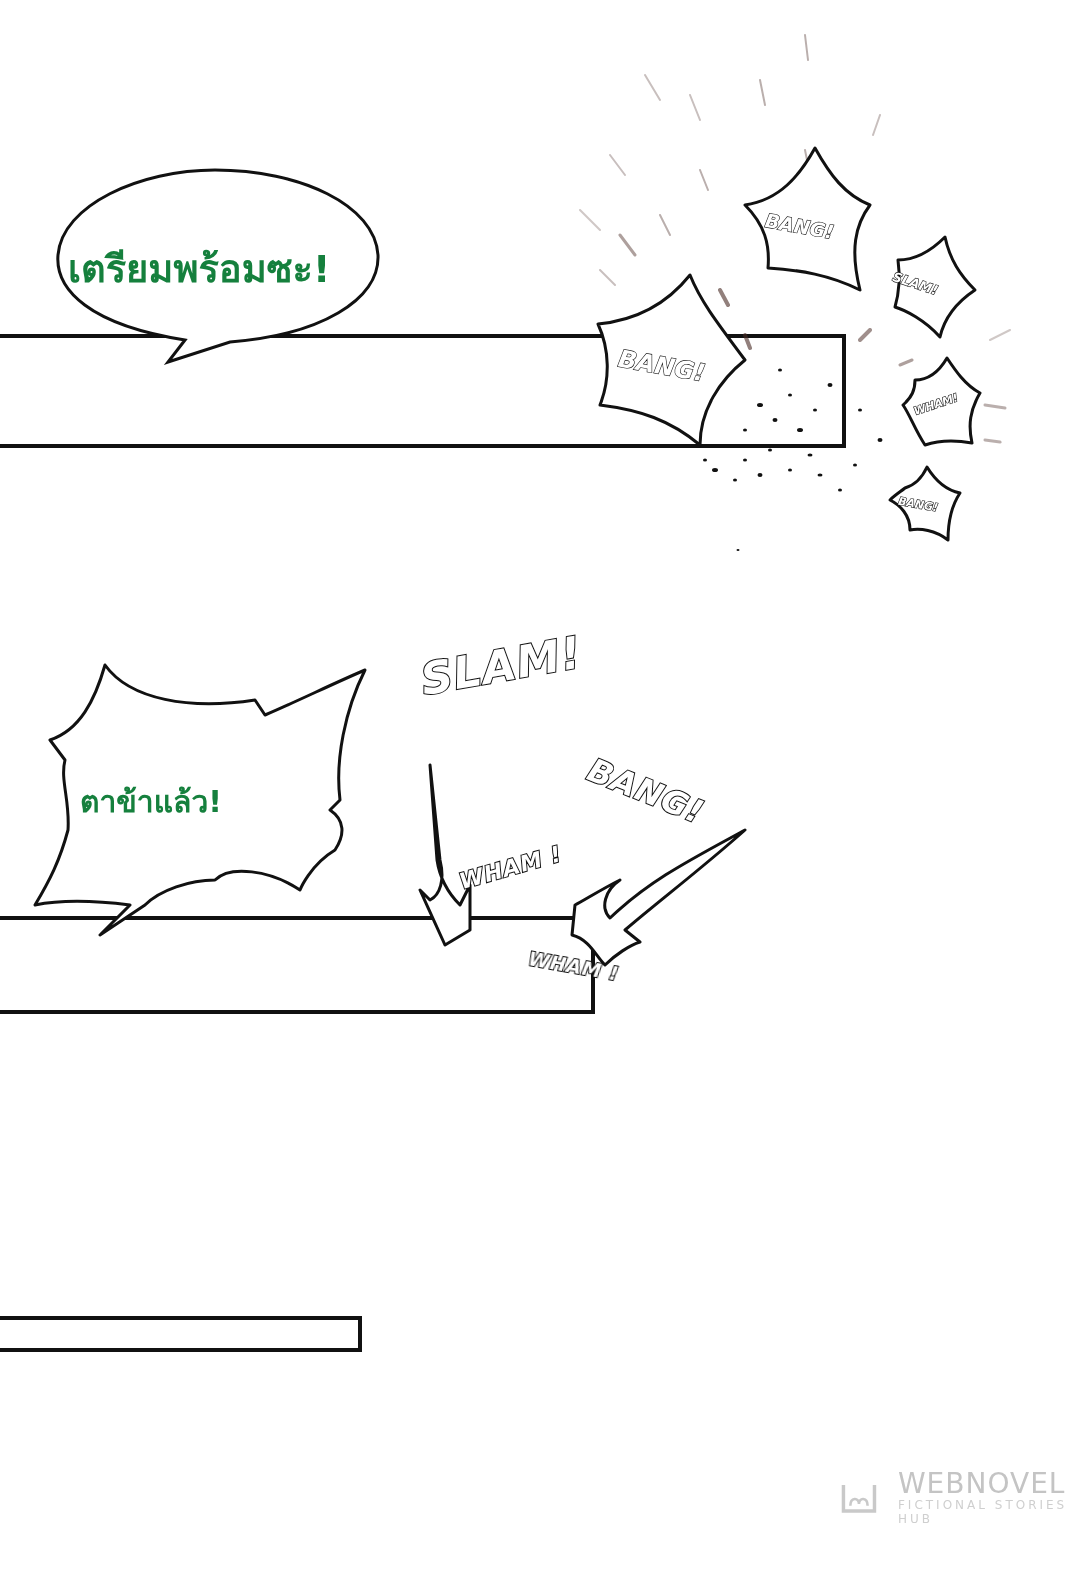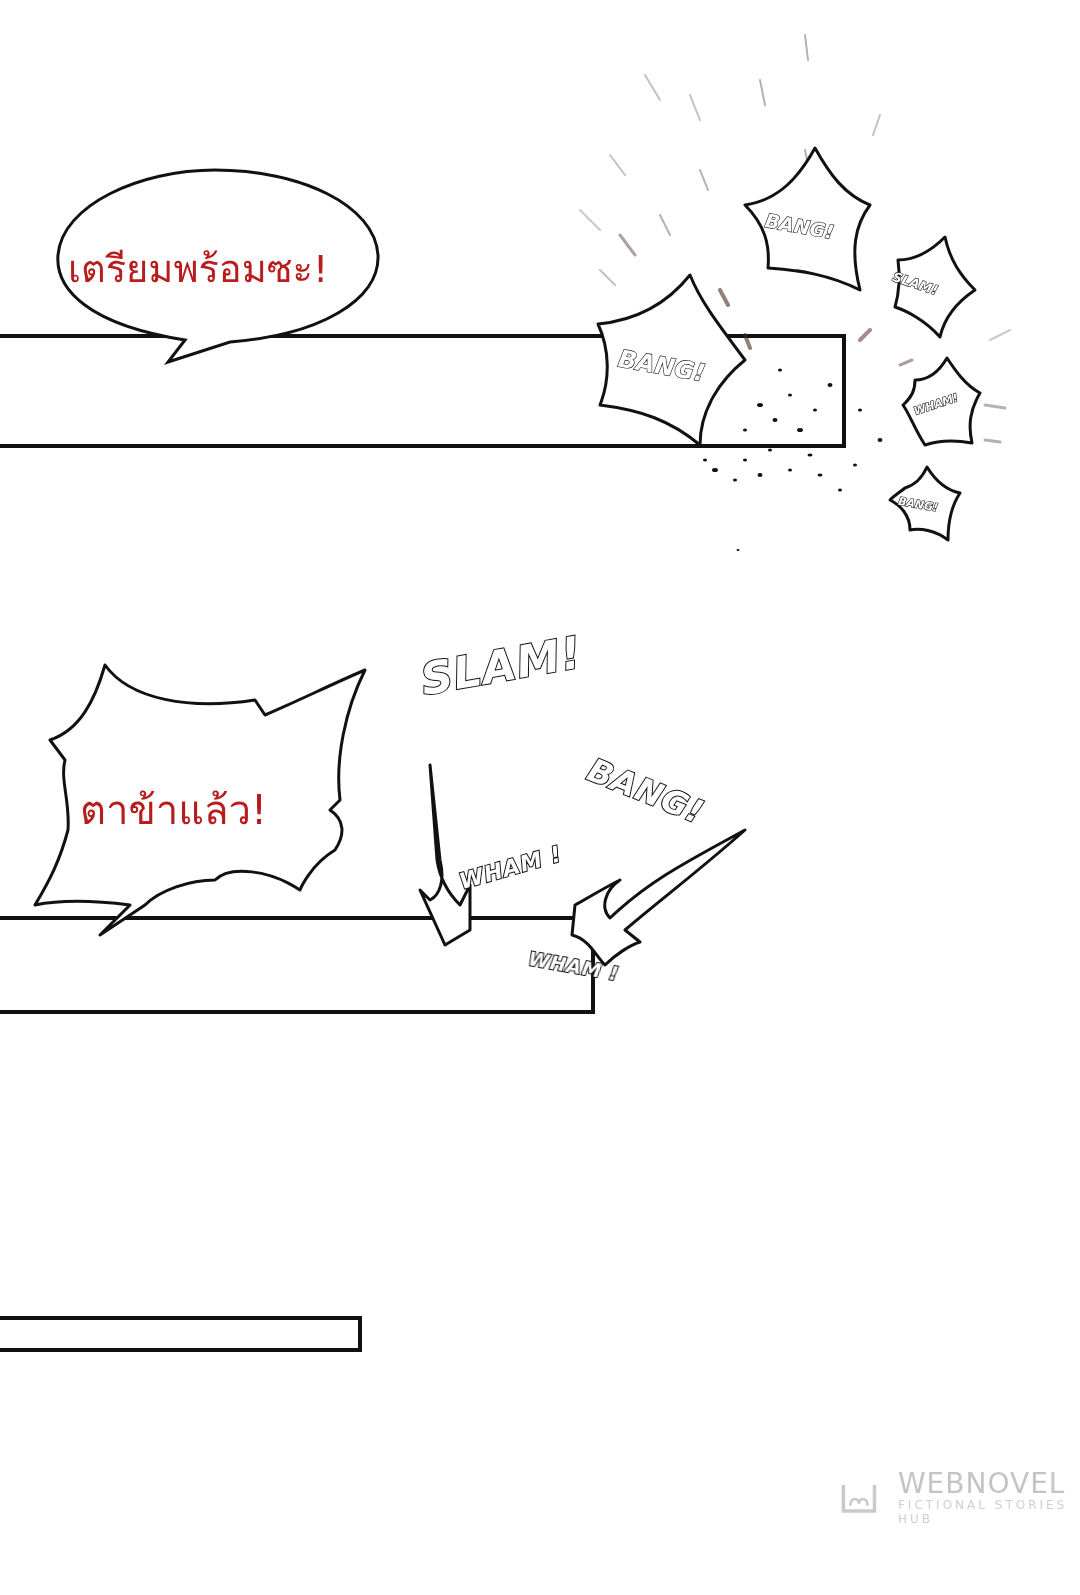--- a/index.html
+++ b/index.html
@@ -1,19 +1,19 @@
 <!DOCTYPE html>
 <html><head>
   <meta charset="utf-8">
   <style>
     html, body { margin: 0; padding: 0; background: #ffffff; }
     body { width: 1080px; height: 1595px; position: relative; overflow: hidden; font-family: "DejaVu Sans", sans-serif; }
     .layer { position: absolute; left: 0; top: 0; width: 1080px; height: 1595px; }
     .panel { position: absolute; background: #fff; border: 4px solid #111; box-sizing: border-box; border-left: none; }
-    .bubble-text { position: absolute; font-family: "DejaVu Sans", sans-serif; font-weight: normal; color: #b91c1c; white-space: nowrap; }
+    .bubble-text { position: absolute; font-family: "DejaVu Sans", sans-serif; font-weight: bold; color: #15803d; white-space: nowrap; }
     .sfx { position: absolute; font-family: "DejaVu Sans", sans-serif; font-weight: bold; font-style: italic; color: #fff;
            -webkit-text-stroke: 2px #111; paint-order: stroke fill; letter-spacing: 1px; white-space: nowrap; }
     .star-label { position: absolute; font-family: "DejaVu Sans", sans-serif; font-weight: bold; font-style: italic; color: #fff;
            -webkit-text-stroke: 1.2px #111; paint-order: stroke fill; white-space: nowrap; }
     .watermark { position: absolute; left: 840px; top: 1470px; display: flex; align-items: center; gap: 20px; color: #c9c9c9; }
     .wm-logo { width: 44px; height: 38px; }
     .wm-name { font-family: "DejaVu Sans", sans-serif; font-size: 28px; letter-spacing: 1px; line-height: 28px; color: #c4c4c4; }
     .wm-tag { font-family: "DejaVu Sans", sans-serif; font-size: 12px; letter-spacing: 3px; color: #cfcfcf; }
   </style>
 </head>
@@ -111,21 +111,21 @@
     <path d="M 430 765 L 437 860 C 440 880 450 895 460 905 L 470 885 L 470 930 L 445 945 L 420 890 L 430 900 C 440 895 445 880 440 860 Z"></path>
   </g>
   <g fill="#fff" stroke="#111" stroke-width="3" stroke-linejoin="round">
     <path d="M 745 830 C 690 860 650 880 610 918 C 600 908 605 890 620 880
              C 600 890 585 900 575 905 L 572 935 C 590 940 595 955 605 965
              C 615 955 630 945 640 942 L 625 930 C 660 900 700 870 745 830 Z"></path>
   </g>
 </svg>
 
 <div class="bubble-text" style="left:68px;top:238px;font-size:38px;">เตรียมพร้อมซะ!</div>
-<div class="bubble-text" style="left:80px;top:778px;font-size:40px;">ตาข้าแล้ว!</div>
+<div class="bubble-text" style="left:80px;top:778px;font-size:30px;">ตาข้าแล้ว!</div>
 
 <div class="star-label" style="left:618px;top:352px;font-size:24px;transform:rotate(10deg);">BANG!</div>
 <div class="star-label" style="left:765px;top:215px;font-size:19px;transform:rotate(10deg);">BANG!</div>
 <div class="star-label" style="left:892px;top:276px;font-size:13px;transform:rotate(18deg);">SLAM!</div>
 <div class="star-label" style="left:913px;top:398px;font-size:11px;transform:rotate(-18deg);">WHAM!</div>
 <div class="star-label" style="left:898px;top:498px;font-size:11px;transform:rotate(10deg);">BANG!</div>
 
 <div class="sfx" style="left:420px;top:640px;font-size:44px;transform:rotate(-10deg);">SLAM!</div>
 <div class="sfx" style="left:585px;top:772px;font-size:32px;transform:rotate(22deg);">BANG!</div>
 <div class="sfx" style="left:458px;top:855px;font-size:22px;transform:rotate(-16deg);">WHAM !</div>

